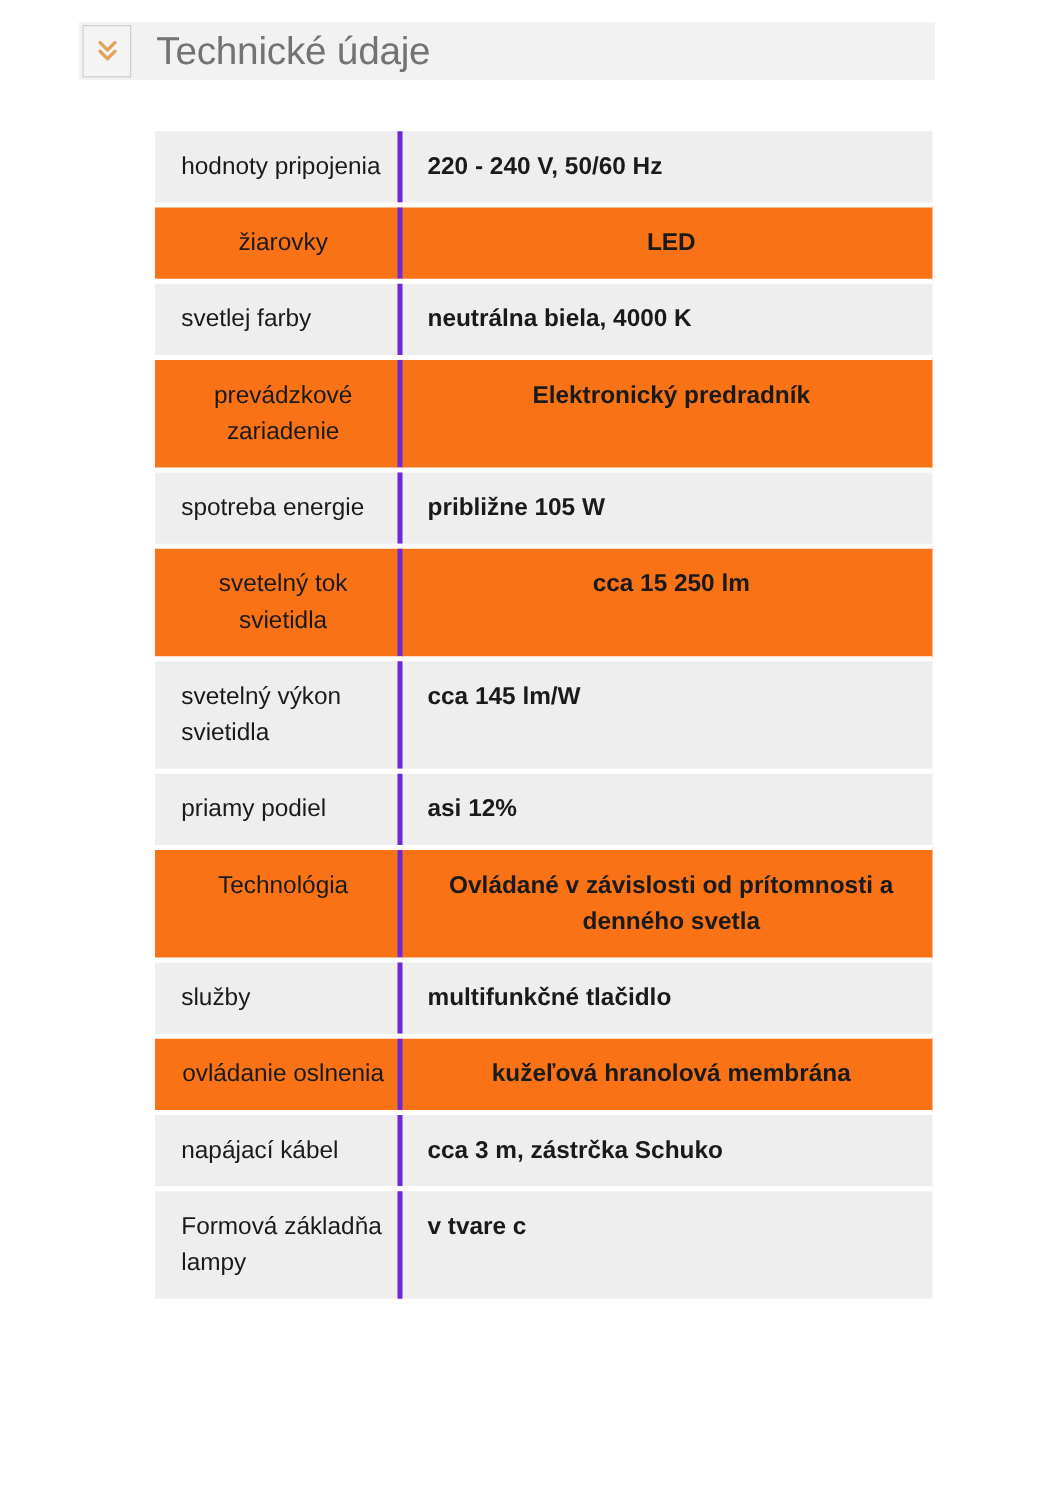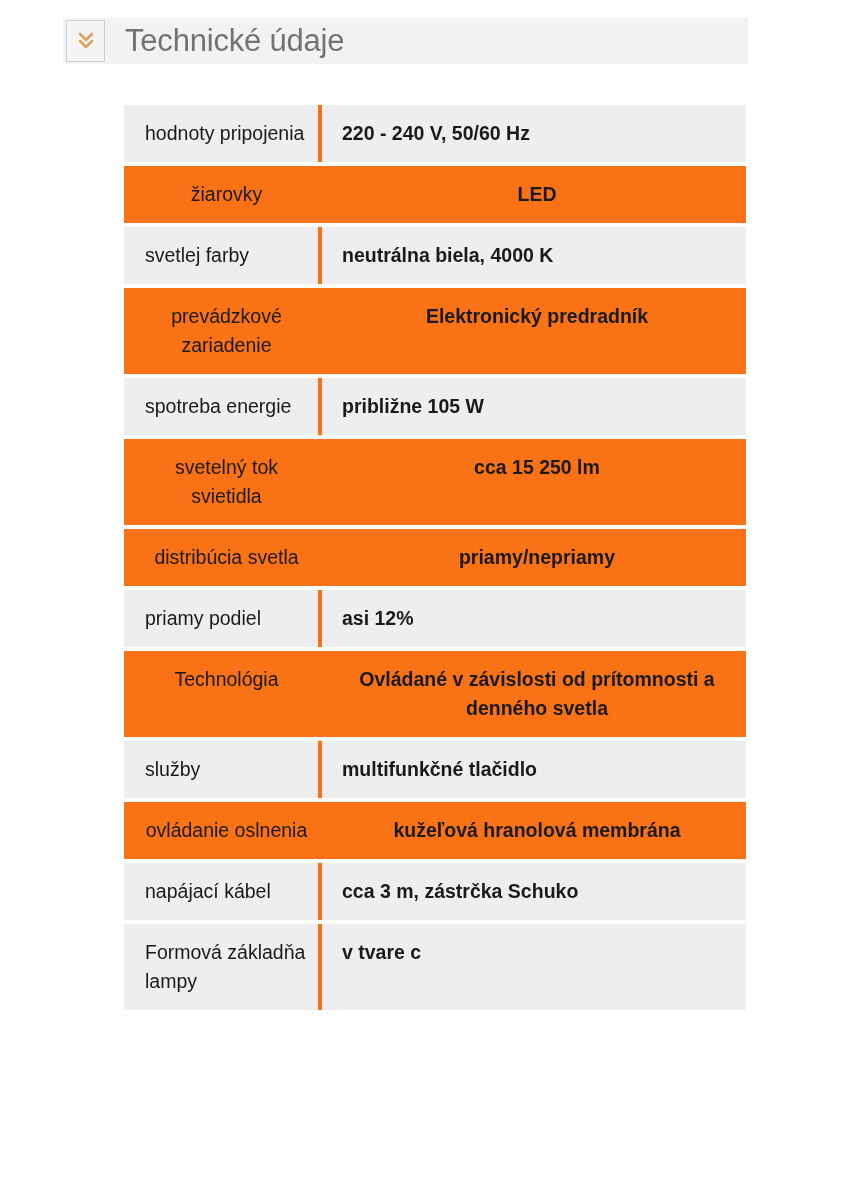--- a/index.html
+++ b/index.html
@@ -76,21 +76,21 @@
     color: #1a1a1a;
   }
   .spec-table td.k {
     width: 196px;
     font-weight: 400;
     padding-right: 10px;
   }
   .spec-table td.v {
     width: 426px;
     font-weight: bold;
-    border-left: 4px solid #f97316;
+    border-left: 4px solid #6d28d9;
     padding-left: 20px;
     padding-right: 14px;
   }
   .spec-table tr:last-child td { border-bottom: none; }
 
   
   .watermark {
     position: absolute;
     right: 18px;
     bottom: 18px;
@@ -140,23 +140,23 @@
         <td class="v">Elektronický predradník</td>
       </tr>
       <tr class="row-a">
         <td class="k">spotreba energie</td>
         <td class="v">približne 105 W</td>
       </tr>
       <tr class="row-b">
         <td class="k">svetelný tok svietidla</td>
         <td class="v">cca 15 250 lm</td>
       </tr>
-      <tr class="row-b">
-        <td class="k">distribúcia svetla</td>
-        <td class="v">priamy/nepriamy</td>
+      <tr class="row-a">
+        <td class="k">svetelný výkon svietidla</td>
+        <td class="v">cca 145 lm/W</td>
       </tr>
       <tr class="row-a">
         <td class="k">priamy podiel</td>
         <td class="v">asi 12%</td>
       </tr>
       <tr class="row-b">
         <td class="k">Technológia</td>
         <td class="v">Ovládané v závislosti od prítomnosti a denného svetla</td>
       </tr>
       <tr class="row-a">

